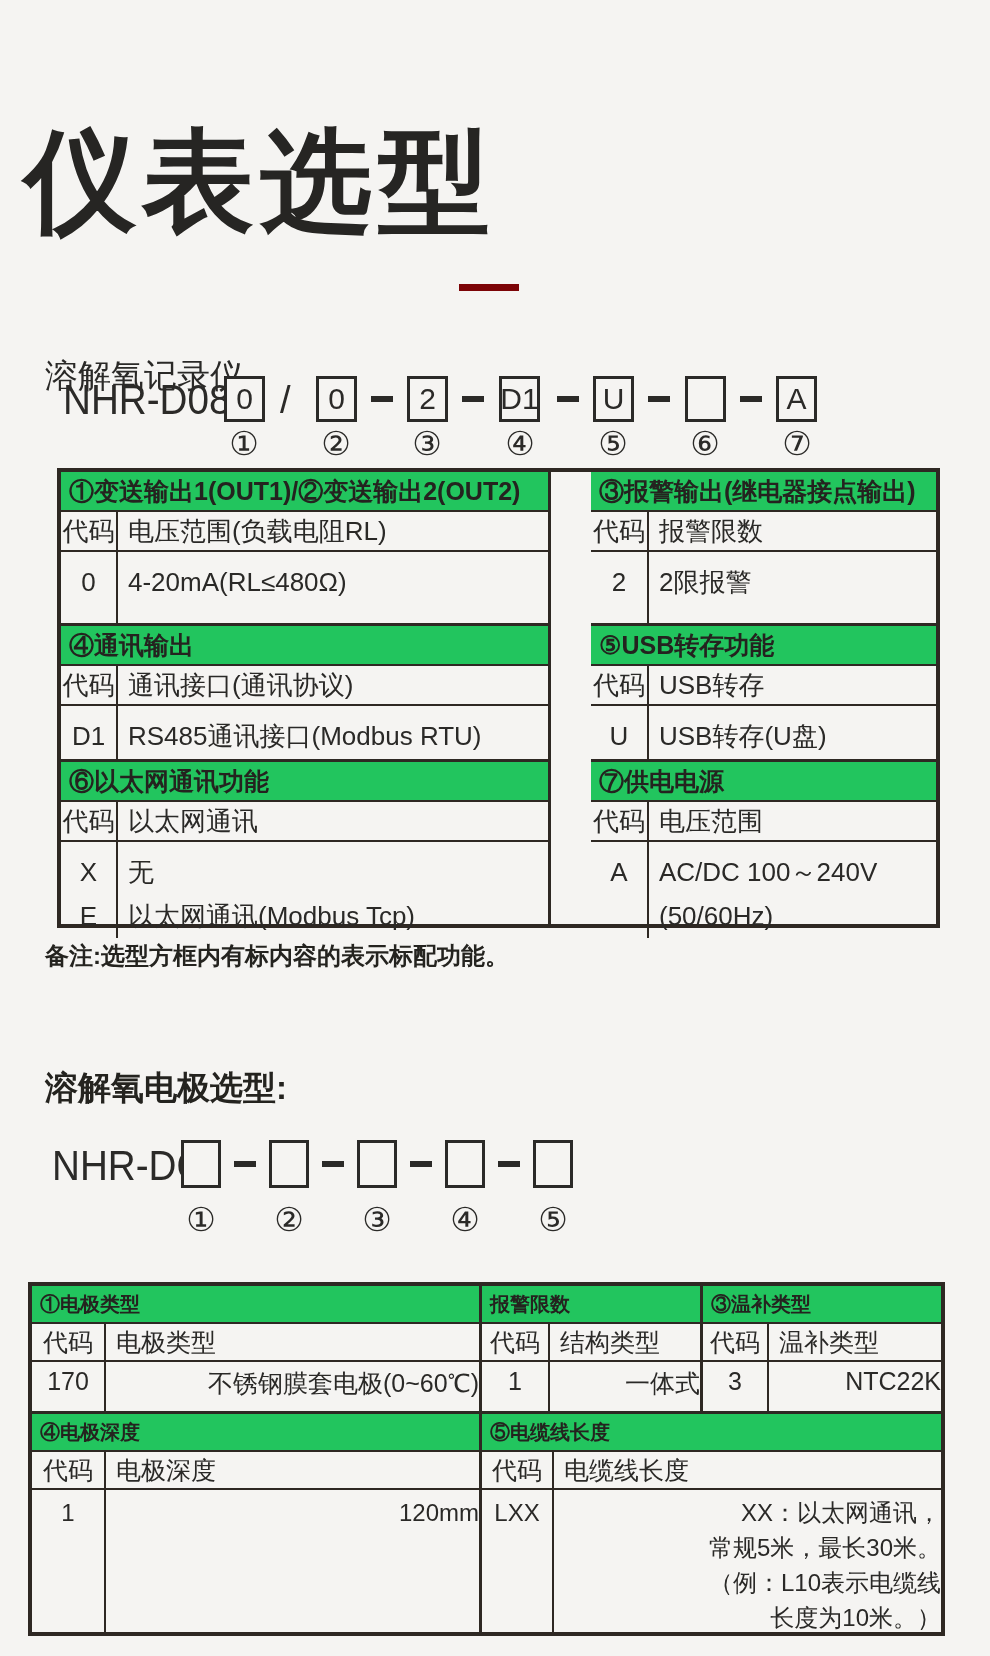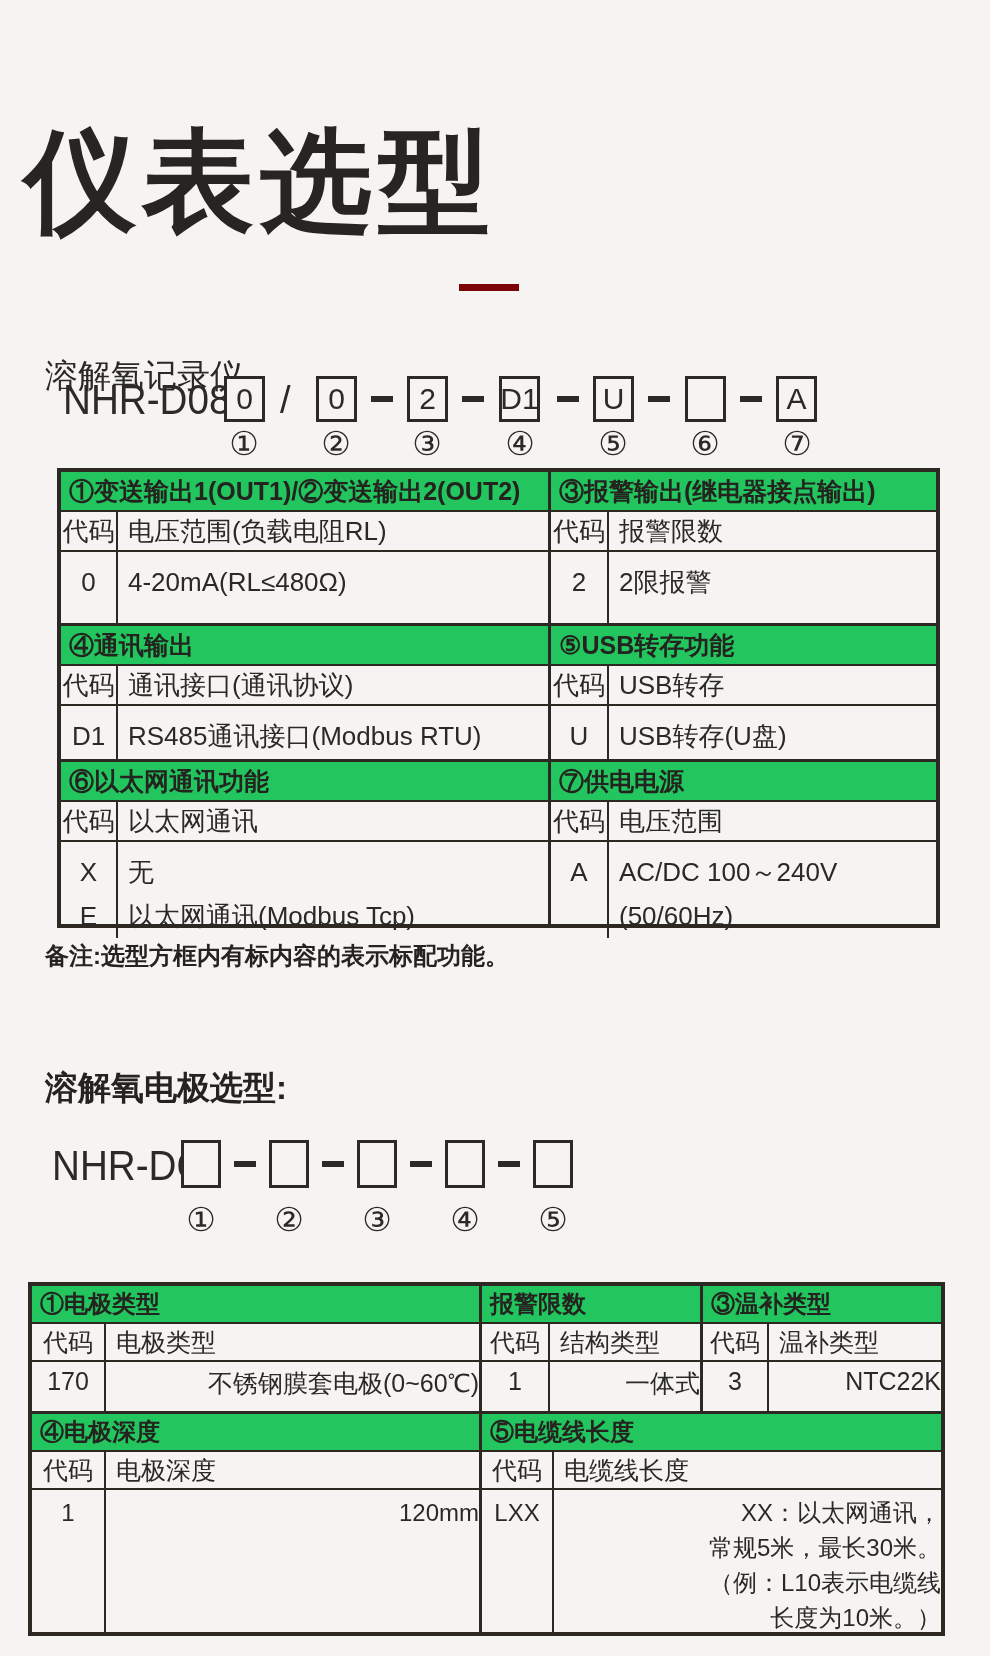--- a/index.html
+++ b/index.html
@@ -55,37 +55,37 @@
     align-items: center; justify-content: center; font-size: 26px; flex: none;
   }
   .cell-desc { flex: 1; display: flex; flex-direction: column; justify-content: center; padding-left: 10px; font-size: 26px; }
   .val-row .cell-code, .val-row .cell-desc { justify-content: flex-start; padding-top: 8px; }
   .line { line-height: 44px; min-height: 22px; }
   .h40 { height: 40px; } .h74 { height: 74px; } .h56 { height: 56px; }
 
   
   #table1 { left: 57px; top: 468px; width: 883px; height: 460px; }
   .t1-left  { width: 490px; border-right: 3px solid #2e2823; display: flex; flex-direction: column; }
-  .t1-right { flex: 1; display: flex; flex-direction: column; }
+  .t1-right { flex: 1; display: flex; flex-direction: column; padding-left: 40px; }
   .t1-left  .cell-code { width: 57px; }
   .t1-right .cell-code { width: 58px; }
 
   
   .note-text { position: absolute; left: 45px; top: 940px; font-size: 24px; font-weight: bold; color: #24231f; }
 
   
   .electrode-heading { position: absolute; left: 45px; top: 1066px; font-size: 33px; font-weight: bold; color: #24231f; }
 
   
   #table2 { left: 28px; top: 1282px; width: 917px; height: 354px; flex-direction: column; display: flex; }
   .t2-top { display: flex; height: 128px; border-bottom: 3px solid #2e2823; flex: none; }
   .t2-bottom { display: flex; flex: 1; border-radius: 32px; }
   .t2-sec { display: flex; flex-direction: column; }
   .t2-sec.brd { border-right: 3px solid #2e2823; }
-  .t2-sec .sec-head { height: 38px; font-size: 24px; }
+  .t2-sec .sec-head { height: 38px; font-size: 20px; }
   .t2-sec .sub-row { height: 38px; }
   .t2-sec .val-row { border-bottom: none; flex: 1; text-align: right; }
   .t2-sec .cell-code { font-size: 25px; }
   .t2-sec .cell-desc { font-size: 25px; }
   .t2-sec .val-row .cell-code, .t2-sec .val-row .cell-desc { padding-top: 5px; }
   .s1 { width: 450px; } .s2 { width: 221px; } .s3 { flex: 1; }
   .s4 { width: 450px; } .s5 { flex: 1; }
   .s1 .cell-code, .s4 .cell-code { width: 74px; }
   .s2 .cell-code { width: 68px; }
   .s3 .cell-code { width: 66px; }

